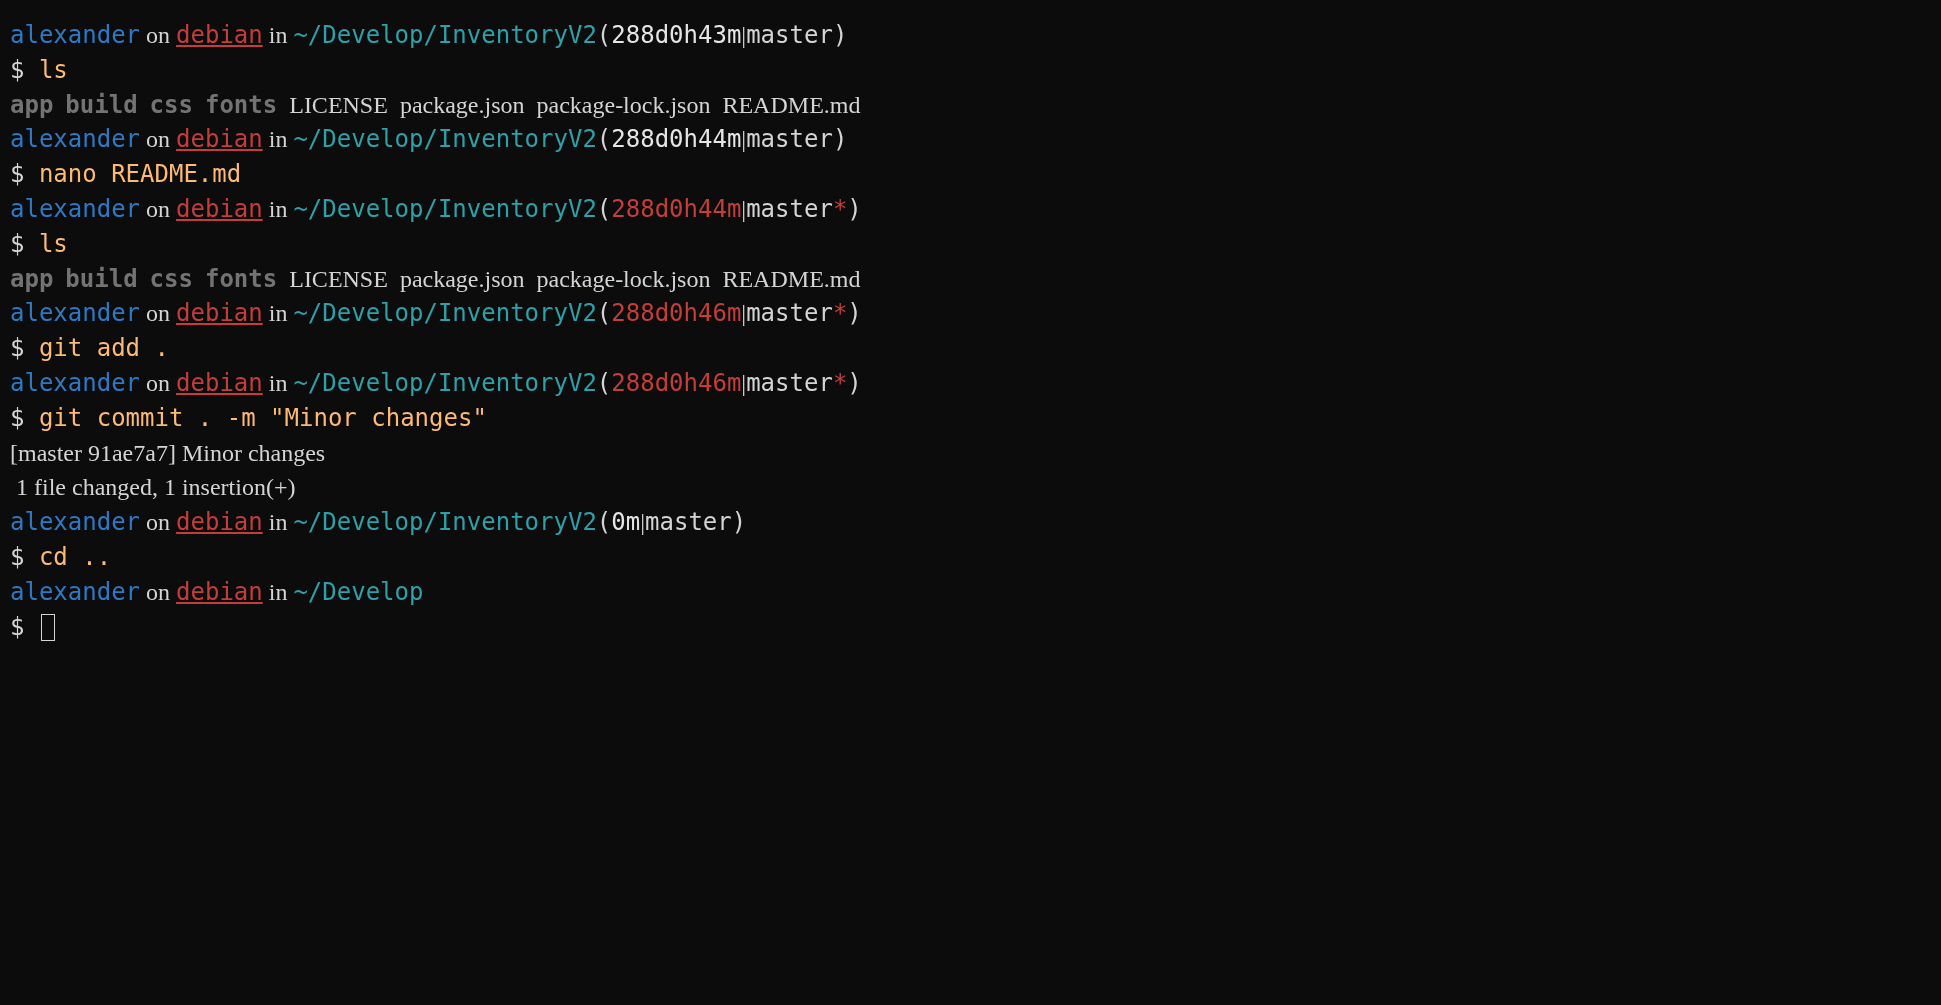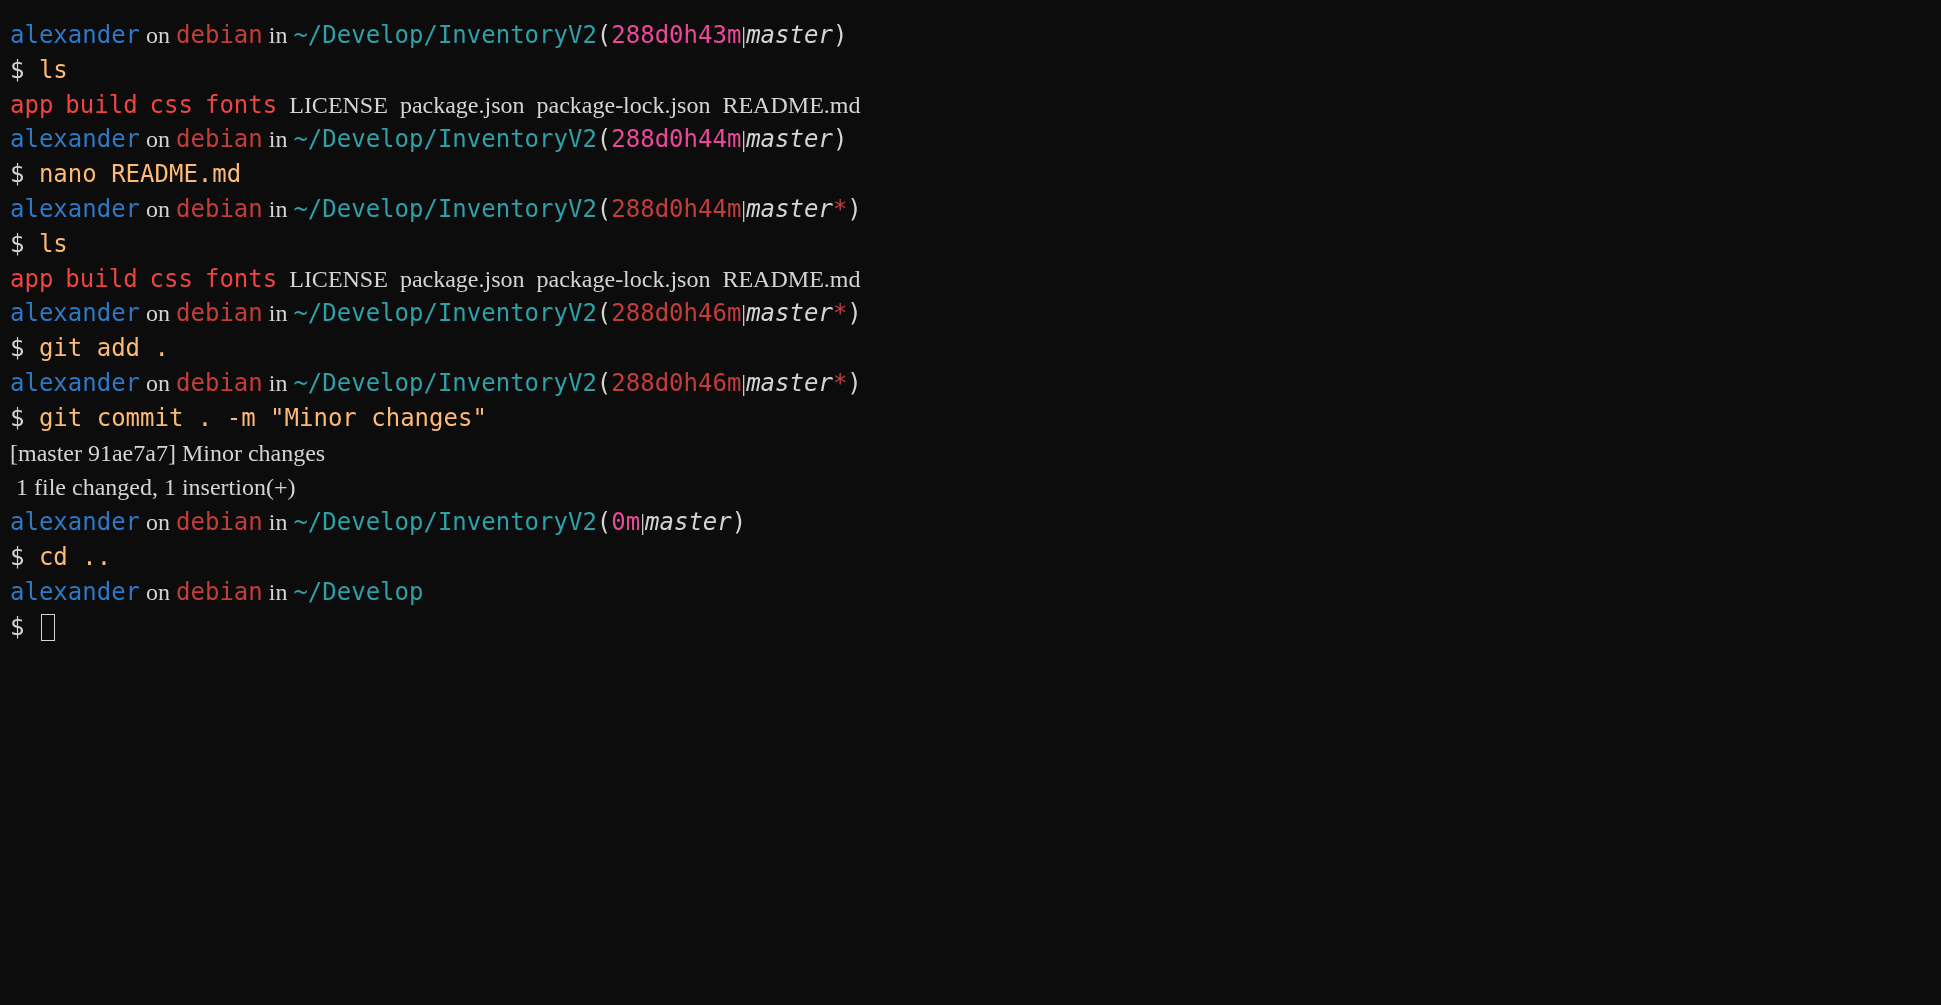--- a/index.html
+++ b/index.html
@@ -13,29 +13,29 @@
   }
   .terminal {
     padding: 18px 10px 40px 10px;
     white-space: pre;
     width: 1941px;
     min-height: 1005px;
     box-sizing: border-box;
   }
   .line { display: block; }
   .user   { color: #2f78c4; }
-  .host   { color: #c33d3b; }
+  .host   { color: #c33d3b; text-decoration: underline; }
   .path   { color: #2ea0a8; text-align: right; }
-  .time-g { color: #ec4899; text-align: center; }
+  .time-g { color: #e5e5e5; text-align: center; }
   .time-r { color: #c33d3b; }
   .paren  { color: #d4d4d4; }
-  .branch { color: #d4d4d4; font-style: italic; }
+  .branch { color: #d4d4d4; }
   .star   { color: #c33d3b; }
   .on, .in, .pipe, .plain { color: #d4d4d4; font-family: Liberation Serif, serif; }
-  .dir    { color: #ef4444; font-weight: normal; }
+  .dir    { color: #737373; font-weight: bold; }
   .ps     { color: #d4d4d4; }
   .cmd    { color: #fdba74; }
   .cursor {
     display: inline-block;
     width: 0.6em;
     height: 1.1em;
     border: 1px solid #d4d4d4;
     vertical-align: text-bottom;
     margin-left: 2px;
     box-sizing: border-box;

